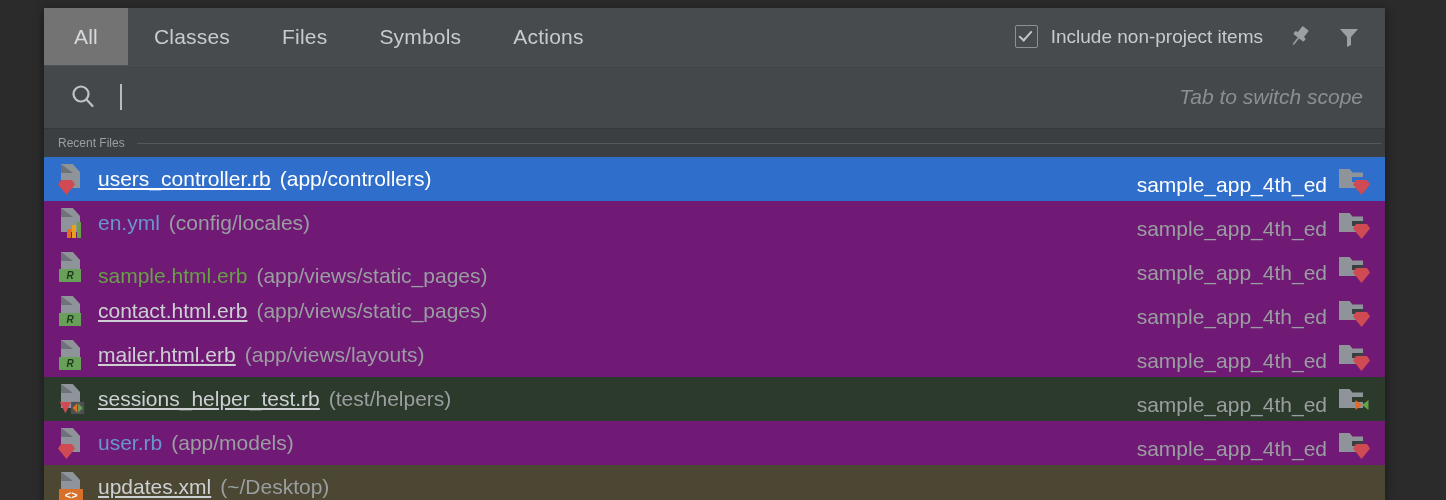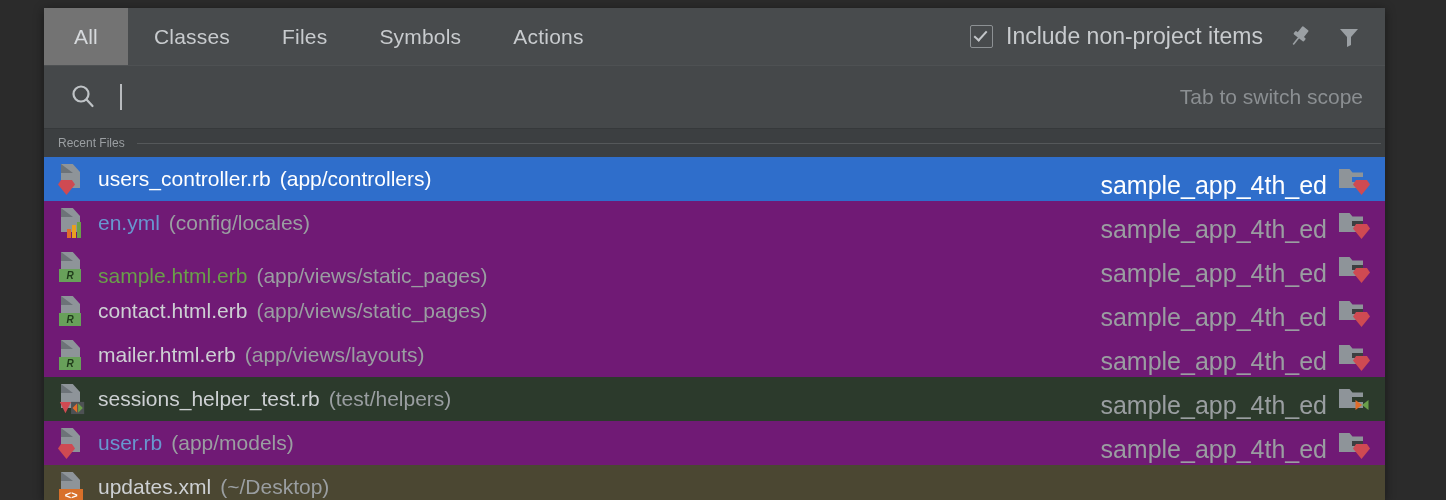--- a/index.html
+++ b/index.html
@@ -61,21 +61,21 @@
   .checkbox::after {
     content: "";
     position: absolute;
     left: 6px; top: 2px;
     width: 5px; height: 11px;
     border: solid #c3c6c9;
     border-width: 0 2px 2px 0;
     transform: rotate(42deg);
   }
   .chk-label {
-    font-size: 23px; color: #c8cbce; white-space: nowrap;
+    font-size: 19px; color: #c8cbce; white-space: nowrap;
   }
   .icon-btn {
     width: 28px; height: 28px;
     display: flex; align-items: center; justify-content: center;
   }
   
   .searchrow {
     position: relative;
     height: 62px;
     background: #45484a;
@@ -83,20 +83,21 @@
     border-top: 1px solid #4e5153;
     border-bottom: 1px solid #36393b;
   }
   .search-icon { margin-left: 24px; display:flex; }
   .search-input-wrap {
     flex: 1;
     display: flex; align-items: center;
     margin-left: 22px;
     position: relative;
     height: 100%;
+    font-style: italic;
   }
   .caret {
     width: 2px; height: 26px;
     background: #b8bbbe;
   }
   .scope-hint {
     position: absolute; right: 22px;
     font-size: 21px;
     color: #8b8f92;
     white-space: nowrap;
@@ -138,30 +139,30 @@
   }
   .row-main {
     display: flex; align-items: baseline; gap: 9px;
     white-space: nowrap;
     overflow: hidden;
   }
   .fname { font-size: 21px; }
   .fpath { font-size: 21px; color: #9a9ea1; }
   .row.selected .fname { color: #ffffff; font-weight: normal; }
   .row.selected .fpath { color: #ffffff; }
-  .c-white { color: #cdd0d3; }
+  .c-white { color: #cdd0d3; text-decoration: underline; }
   .c-blue  { color: #6897cf; }
   .c-green { color: #6a9f4a; margin-top: 18px; }
   .row-right {
     margin-left: auto;
     display: flex; align-items: center;
     gap: 12px;
     padding-right: 16px;
   }
-  .module-name { font-size: 25px; color: #9a9ea1; white-space: nowrap; margin-top: 12px; }
+  .module-name { font-size: 21px; color: #9a9ea1; white-space: nowrap; margin-top: 12px; }
   .row.selected .module-name { color: #ffffff; }
   .module-icon { width: 30px; height: 26px; position: relative; }
   
   .sheet {
     position: absolute; left: 3px; top: 0;
     width: 19px; height: 24px;
     background: #8e9499;
     clip-path: polygon(0 0, 62% 0, 100% 33%, 100% 100%, 0 100%);
   }
   .sheet-fold {

